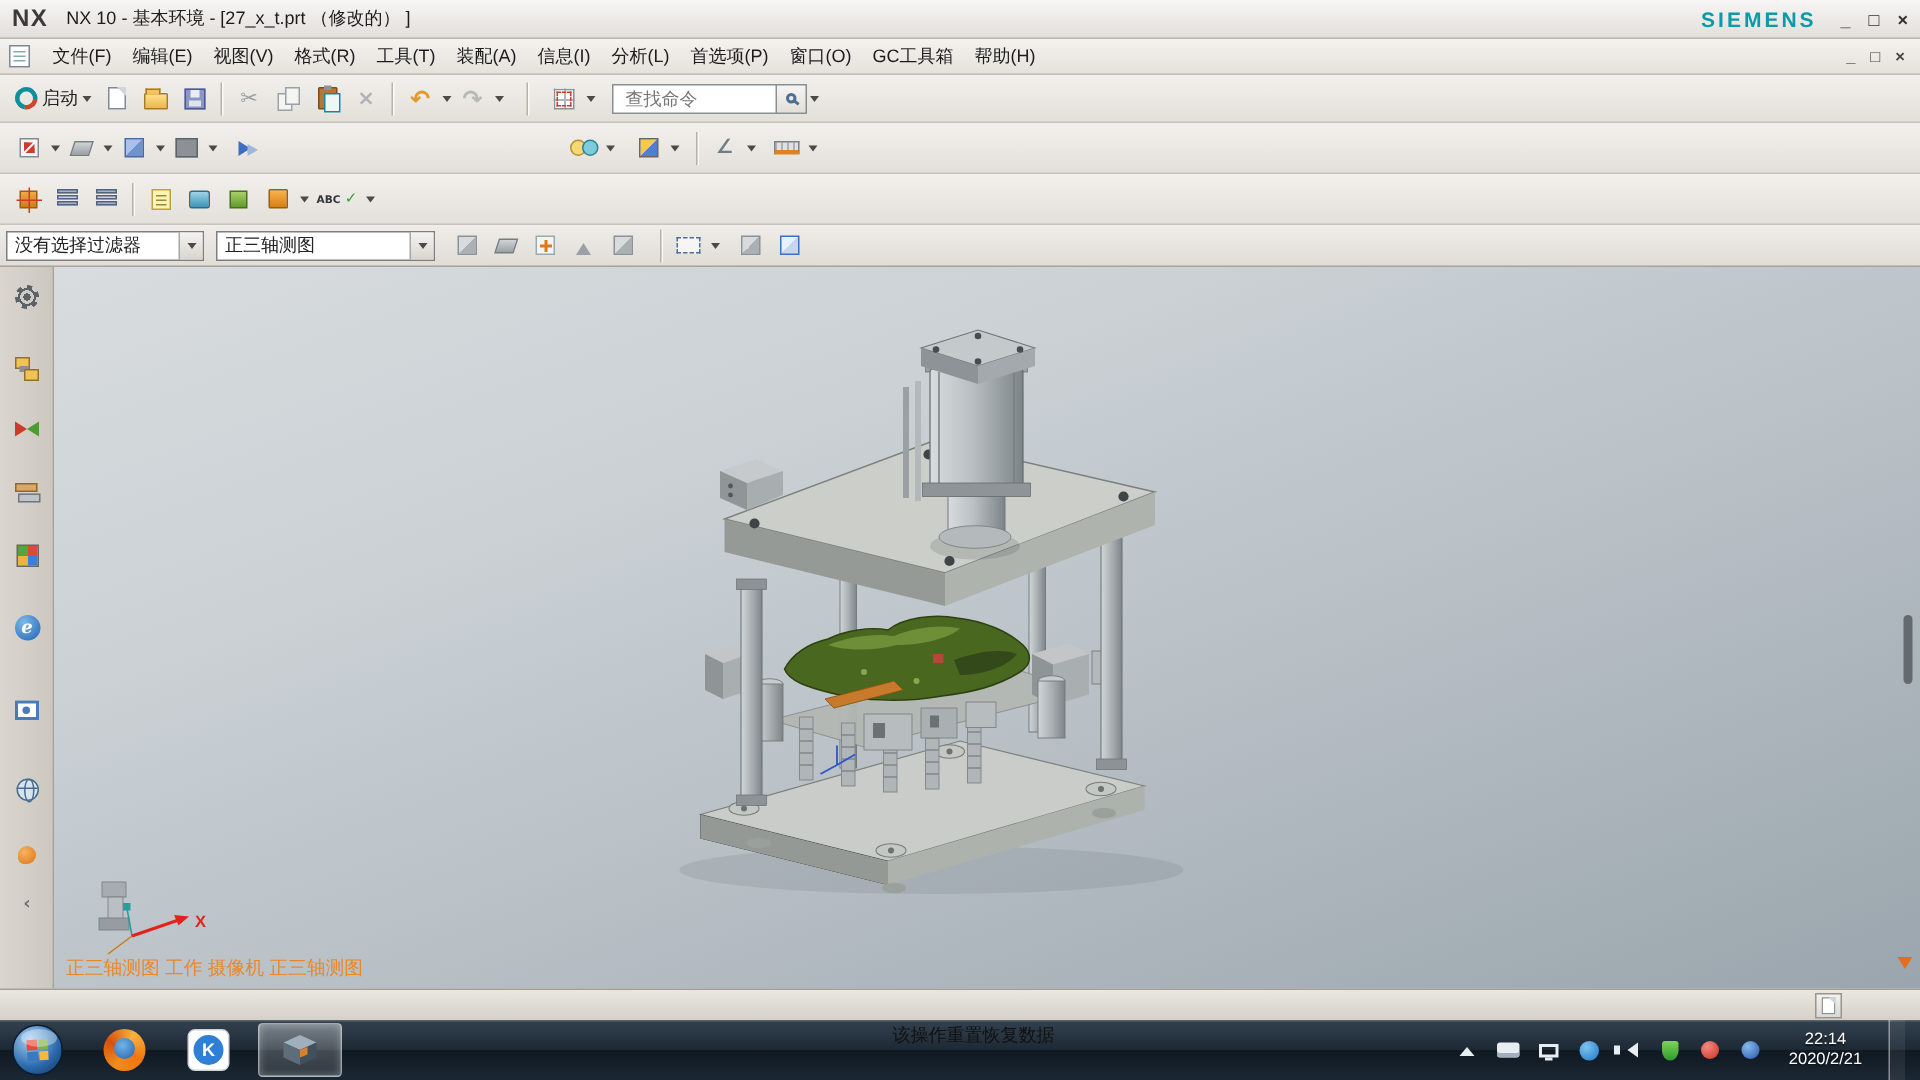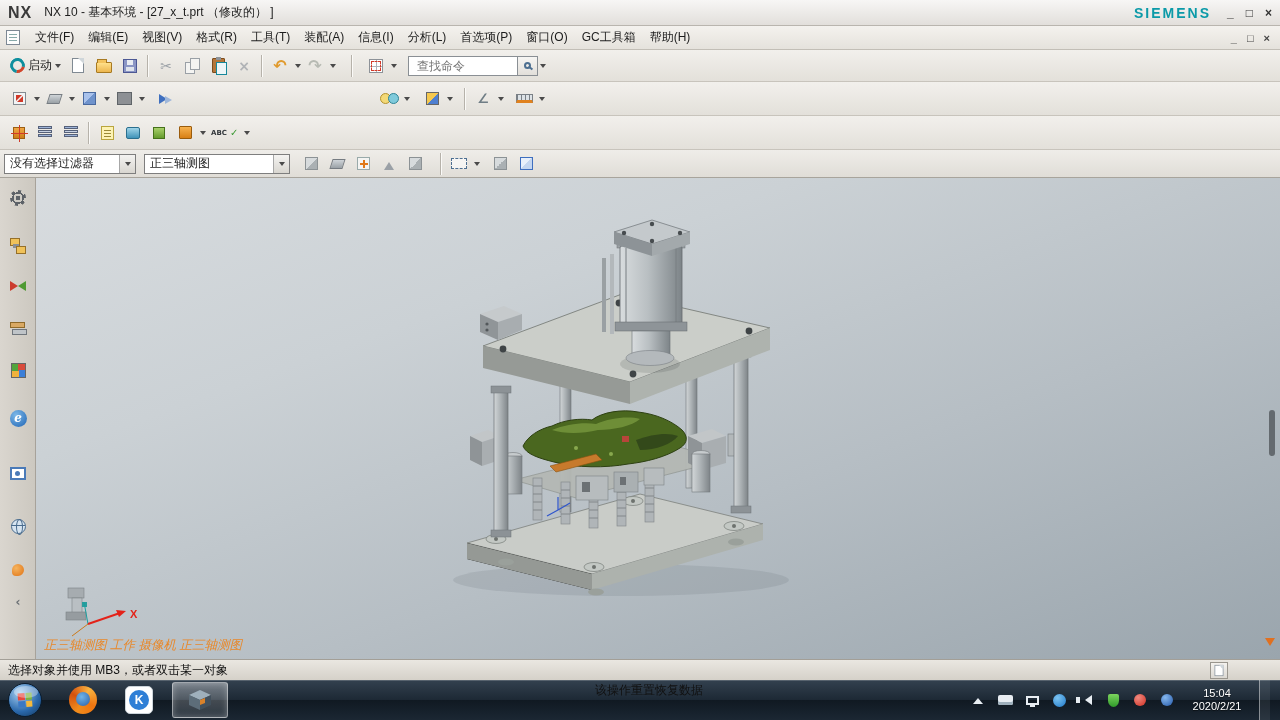--- a/index.html
+++ b/index.html
@@ -150,21 +150,21 @@
   .model-svg { position:absolute; inset:0; width:100%; height:100%; }
 
   .watermark { position:absolute; left:520px; top:150px; display:flex; align-items:center; gap:6px; opacity:.88; }
   .wm-logo { display:flex; align-items:flex-end; gap:2px; }
   .wm-logo i { display:block; width:5px; border-radius:2px; background:linear-gradient(#f7a23b,#e2541e); }
   .wm-logo i:nth-child(1){ height:13px; } .wm-logo i:nth-child(2){ height:20px; } .wm-logo i:nth-child(3){ height:15px; }
   .wm-title { font-size:18px; font-weight:bold; letter-spacing:2px; color:#f0581c; line-height:20px; }
   .wm-sub { font-size:6px; letter-spacing:1px; color:#e8824a; }
 
   .triad { position:absolute; left:22px; top:402px; width:110px; height:62px; }
-  .viewlabel { position:absolute; left:8px; bottom:5px; font-size:12.5px; color:#e8882a;font-style:italic; }
+  .viewlabel { position:absolute; left:8px; bottom:5px; font-size:12.5px; color:#e8882a; }
   .vp-thumb { position:absolute; right:5px; top:232px; width:6px; height:46px; background:#646a6f; border-radius:3px; }
   .vp-corner { position:absolute; right:5px; top:460px; width:0; height:0; border:5px solid transparent; border-top:8px solid #e07020; }
 
   
   .statusbar { height:21px; flex:0 0 21px; background:linear-gradient(#eae7e1,#d5d1c9);
     border-top:1px solid #a39f97; display:flex; align-items:center; position:relative; font-size:12px; }
   .sb-msg { padding-left:8px; color:#111; }
   .sb-hint { position:absolute; left:595px; color:#111;margin-top:40px; }
   .sb-icon { position:absolute; right:52px; width:18px; height:17px; background:linear-gradient(#f4f2ee,#dcd9d3);
     border:1px solid #9a968e; display:flex; align-items:center; justify-content:center; }
@@ -625,21 +625,20 @@
         <text x="72" y="38" fill="#e3231a" font-size="11" font-weight="bold">X</text>
       </svg>
 
       <div class="viewlabel">正三轴测图 工作 摄像机 正三轴测图</div>
       <div class="vp-thumb"></div>
       <div class="vp-corner"></div>
     </div>
   </div>
 
   <div class="statusbar">
-    <span class="sb-msg">选择对象并使用 MB3，或者双击某一对象</span>
     <span class="sb-hint">该操作重置恢复数据</span>
     <span class="sb-icon">
         <span class="mi mi-page"></span>
       </span>
   </div>
 
   <div class="taskbar">
     <div class="start">
       <span class="orb">
         <span class="flag">
@@ -686,20 +685,20 @@
       <span class="ti">
           <span class="ti-shield"></span>
         </span>
       <span class="ti">
           <span class="ti-red"></span>
         </span>
       <span class="ti">
           <span class="ti-blue"></span>
         </span>
       <span class="clock">
-        <div>15:04</div>
+        <div>22:14</div>
         <div>2020/2/21</div>
       </span>
       <span class="deskstrip"></span>
     </div>
   </div>
 
 </div>
 
 </body></html>

